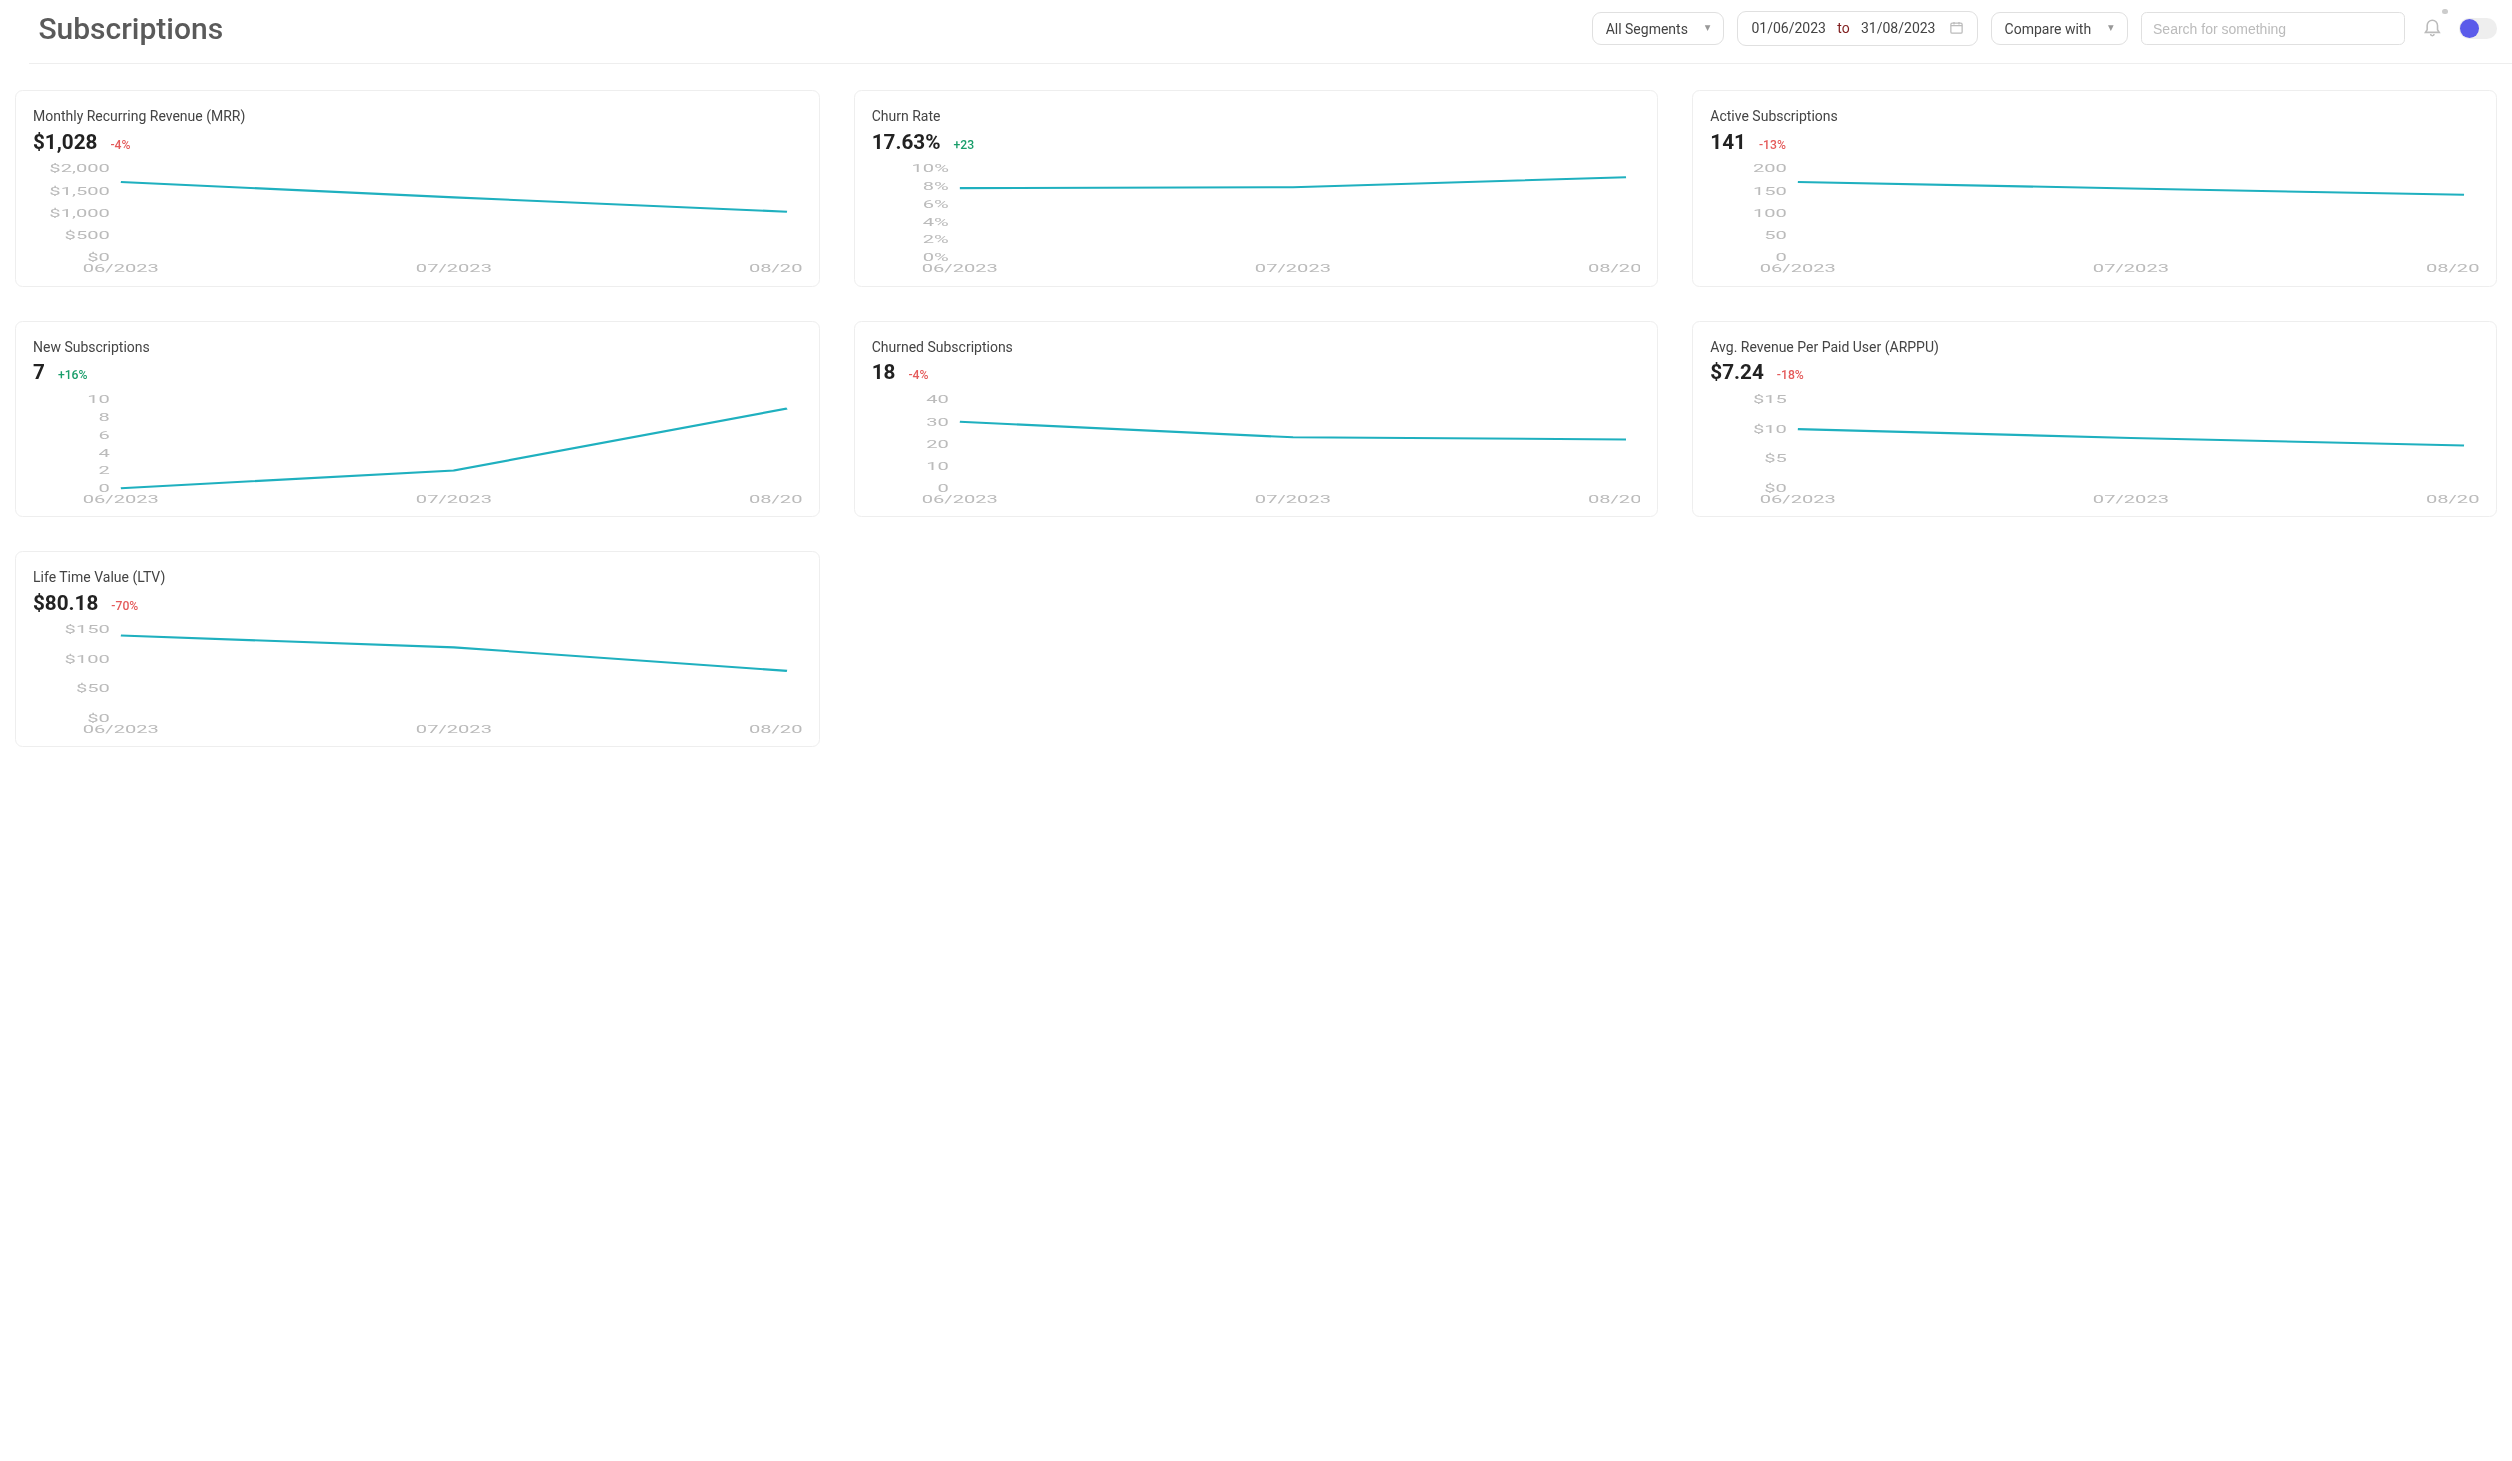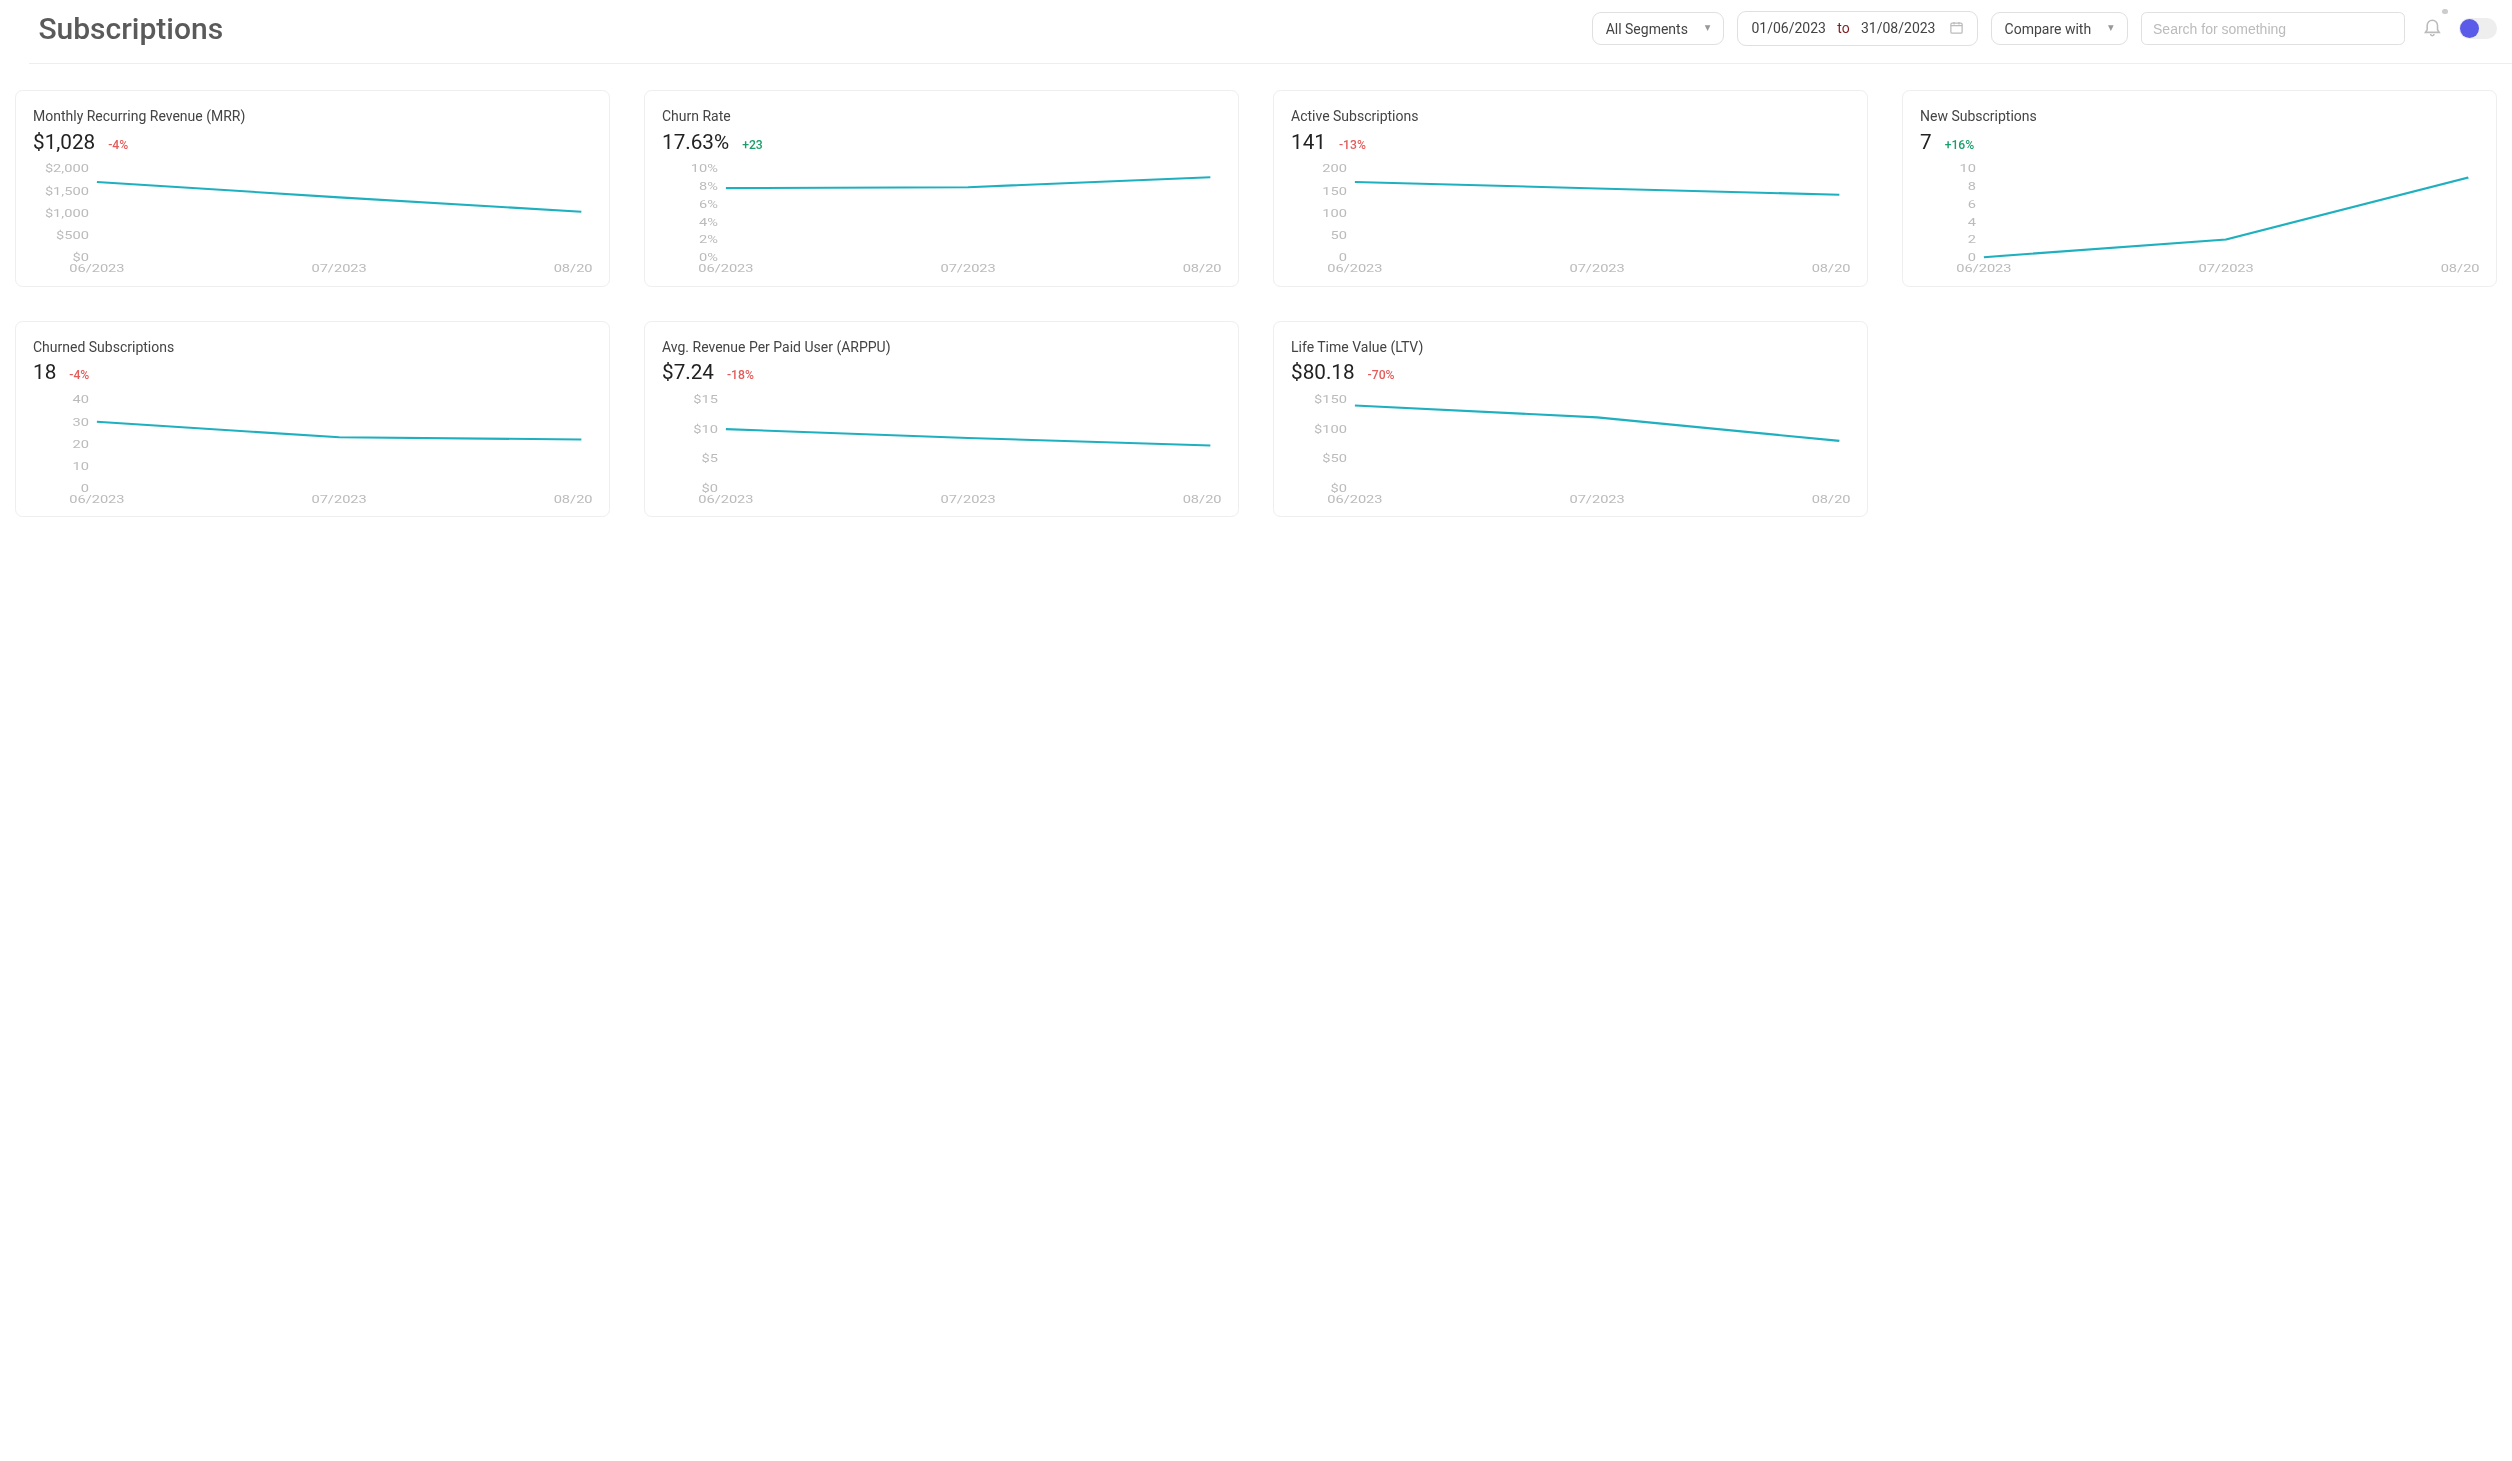--- a/index.html
+++ b/index.html
@@ -51,33 +51,33 @@
 .bell { color: #bbb; position: relative; padding: 3.8px; cursor: pointer; }
 .bell-dot { position: absolute; top: -3.8px; right: -1.9px; width: 5.6px; height: 5.6px; border-radius: 50%; background: #ccc; }
 .switch {
   width: 38px; height: 20.7px; border-radius: 10.3px; background: #eee; position: relative; cursor: pointer;
 }
 .switch .knob {
   position: absolute; width: 19px; height: 19px; border-radius: 50%; background: #5b5bea; top: 0.9px; left: 0.9px;
 }
 .cards {
   display: grid;
-  grid-template-columns: repeat(4, 1fr);
+  grid-template-columns: repeat(3, 1fr);
   gap: 34px;
   padding: 26px 15px;
 }
 .card {
   border: 0.9px solid #eee;
   border-radius: 7.5px;
   padding: 17px 17px 9.4px 17px;
   background: #fff;
 }
 .card-title { font-size: 14px; color: #444; font-weight: 400; margin-bottom: 5.6px; }
 .value-row { display: flex; align-items: baseline; gap: 13px; margin-bottom: 9.4px; }
-.card-value { font-size: 20.7px; font-weight: 400; color: #222; }
+.card-value { font-size: 20.7px; font-weight: 700; color: #222; }
 .delta { font-size: 12.2px; font-weight: 500; }
 .delta.pos { color: #1a9e6b; }
 .delta.neg { color: #e45b5b; }
 .chart-wrap { position: relative; height: 113px; }
 .chart-wrap svg { width: 100%; height: 100%; display: block; }
 .y-label { font-size: 11px; fill: #bbb; text-anchor: end; }
 .x-label { font-size: 11px; fill: #bbb; text-anchor: middle; }
 .ln { stroke: #1fb0bf; stroke-width: 2.2; fill: none; }
 .cal-icon { color: #bbb; margin-left: 5.6px; }
 </style>

